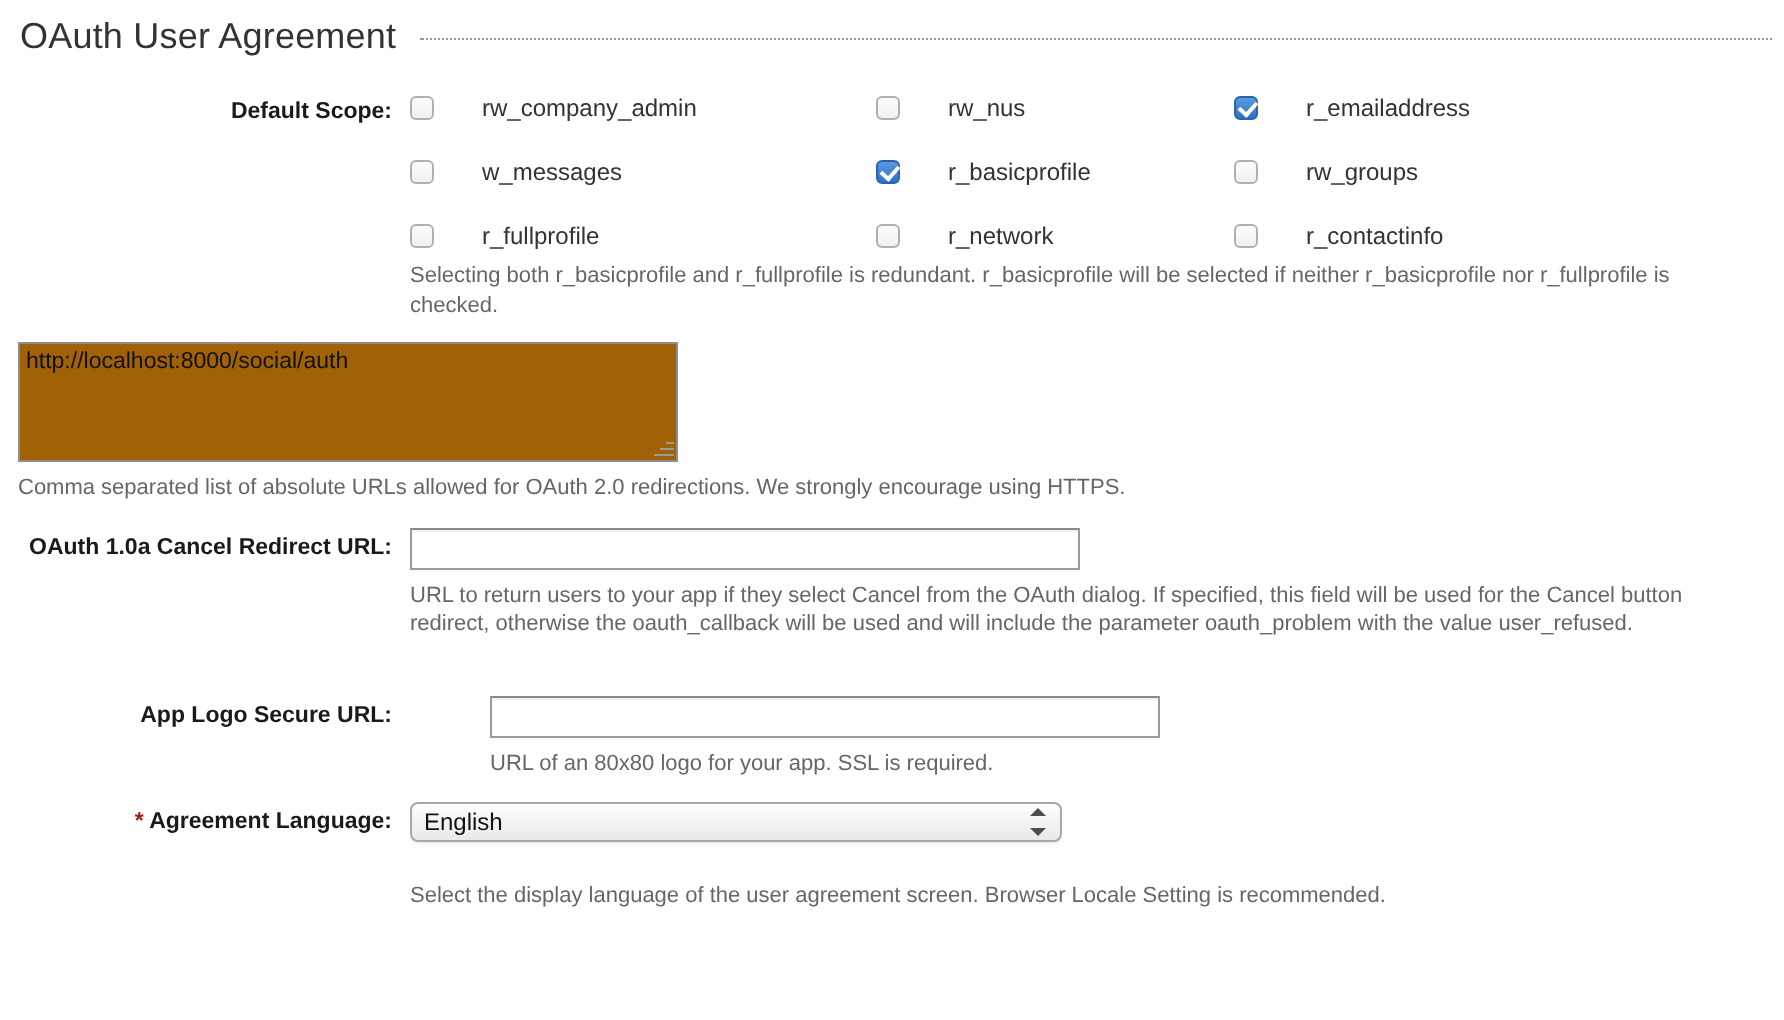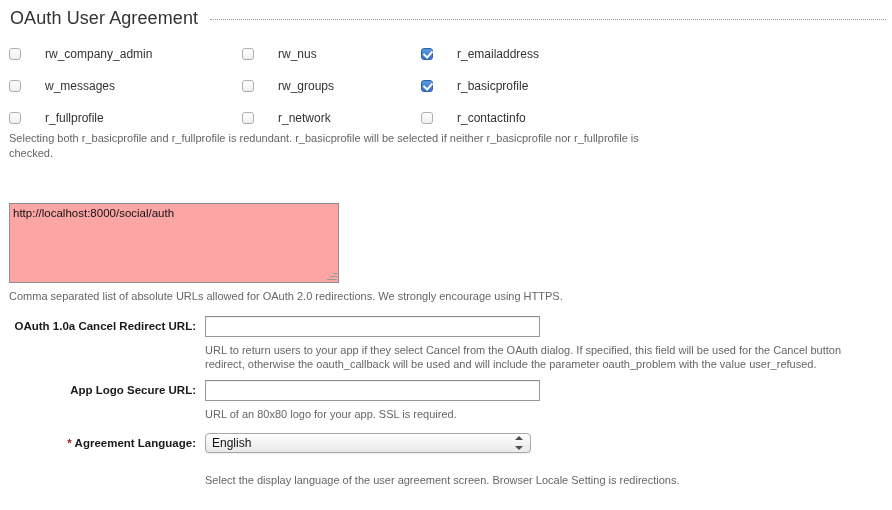--- a/index.html
+++ b/index.html
@@ -132,34 +132,33 @@
     padding-top: 6px;
     max-width: 660px;
   }
   .help.wide {
     max-width: 645px;
   }
 
   
   .ta {
     width: 330px;
-    height: 80px;
+    height: 60px;
     box-sizing: border-box;
     border: 1px solid #8f8f8f;
-    background: #fca5a5;
+    background: #a16207;
     font-family: "Liberation Sans", sans-serif;
     font-size: 11.5px;
     color: #111111;
     padding: 2px 3px;
     line-height: 14px;
     resize: none;
     outline: none;
     display: block;
     position: relative;
-    margin-top: 32px;
   }
   .ta-wrap {
     position: relative;
     width: 330px;
   }
   .grip {
     position: absolute;
     right: 2px;
     bottom: 2px;
     width: 11px;
@@ -237,36 +236,37 @@
   .sel-arrows i.down {
     bottom: 0;
     border-top: 4px solid #4d4d4d;
   }
 
   
   .row-scope   { margin-top: 8px; }
   .row-urls    { margin-top: 11px; }
   .row-accept  { margin-top: 12px; }
   .row-cancel  { margin-top: 12px; }
-  .row-logo    { margin-top: 8px; }
+  .row-logo    { margin-top: 28px; gap: 40px; }
   .row-lang    { margin-top: 12px; }
 </style>
 </head>
 <body>
 
 <div class="page">
 
   <div class="section-header">
     <div class="section-title">OAuth User Agreement</div>
     <div class="dotted-rule"></div>
   </div>
 
   <div class="form">
 
     <div class="row row-scope">
+      <div class="label-col">Default Scope:</div>
       <div class="field-col">
         <div class="scope-grid">
 
           <label class="cb-item">
             <span class="cbox"></span>
             <span class="cb-label">rw_company_admin</span>
           </label>
 
           <label class="cb-item">
             <span class="cbox"></span>
@@ -277,27 +277,27 @@
             <span class="cbox checked"></span>
             <span class="cb-label">r_emailaddress</span>
           </label>
 
           <label class="cb-item">
             <span class="cbox"></span>
             <span class="cb-label">w_messages</span>
           </label>
 
           <label class="cb-item">
-            <span class="cbox"></span>
-            <span class="cb-label">rw_groups</span>
-          </label>
-
-          <label class="cb-item">
             <span class="cbox checked"></span>
             <span class="cb-label">r_basicprofile</span>
+          </label>
+
+          <label class="cb-item">
+            <span class="cbox"></span>
+            <span class="cb-label">rw_groups</span>
           </label>
 
           <label class="cb-item">
             <span class="cbox"></span>
             <span class="cb-label">r_fullprofile</span>
           </label>
 
           <label class="cb-item">
             <span class="cbox"></span>
             <span class="cb-label">r_network</span>
@@ -350,18 +350,18 @@
         <span>Agreement Language:</span>
       </div>
       <div class="field-col">
         <div class="sel-wrap">
           <div class="sel">English</div>
           <span class="sel-arrows">
             <i class="up"></i>
               <i class="down"></i>
           </span>
         </div>
-        <div class="help">Select the display language of the user agreement screen. Browser Locale Setting is redirections.</div>
+        <div class="help">Select the display language of the user agreement screen. Browser Locale Setting is recommended.</div>
       </div>
     </div>
 
   </div>
 </div>
 
 </body></html>

